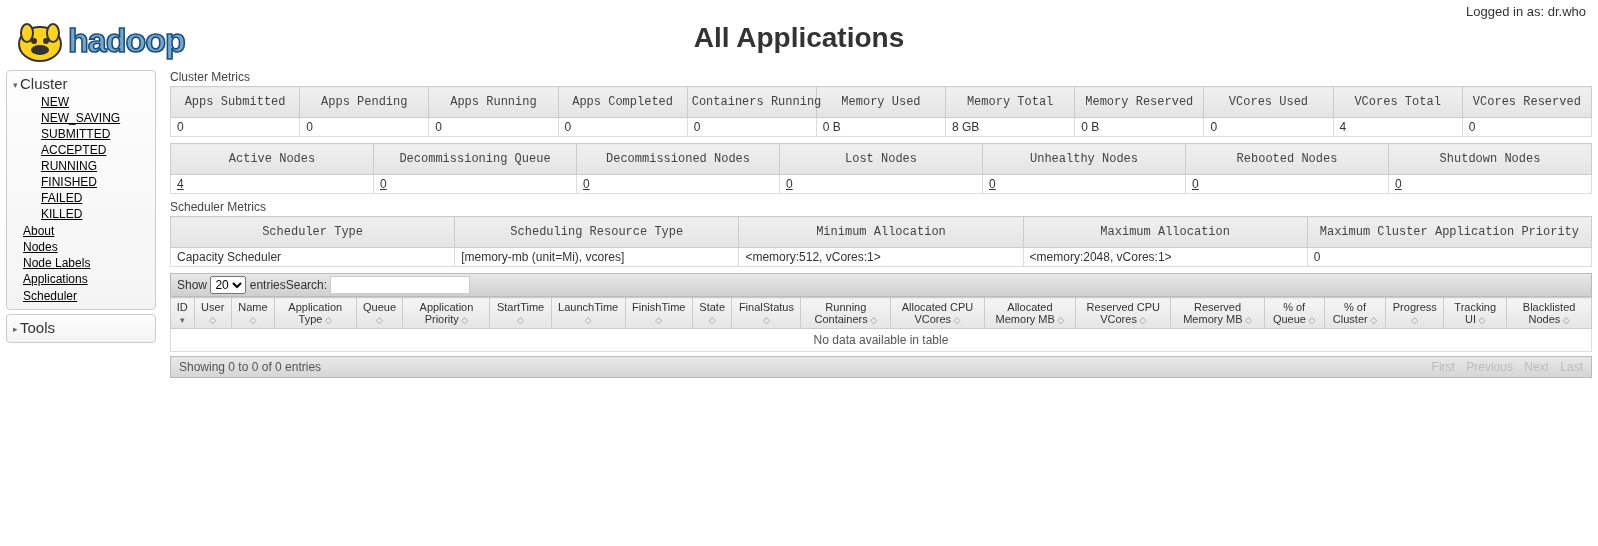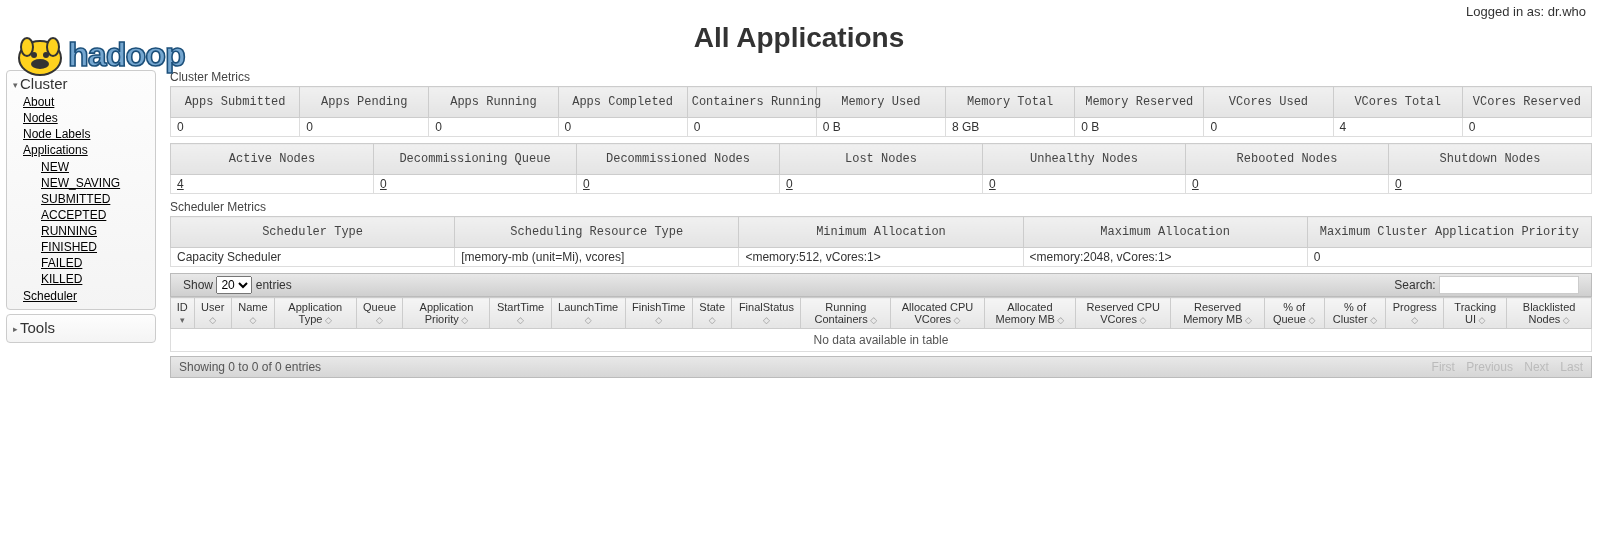--- a/index.html
+++ b/index.html
@@ -1,38 +1,38 @@
 <!DOCTYPE html>
 <html><head>
 <meta charset="utf-8">
 <style>
   * { box-sizing: border-box; }
   html,body { margin:0; padding:0; font-family: Arial, Helvetica, sans-serif; font-size:13px; color:#333; background:#fff; }
   body { width:1598px; }
   .header { position:relative; height:70px; }
   .login { position:absolute; top:4px; right:12px; font-size:13px; }
-  .logo { position:absolute; top:22px; left:10px; }
+  .logo { position:absolute; top:8px; left:10px; }
   .title { text-align:center; font-size:28px; font-weight:bold; padding-top:22px; }
   .layout { display:flex; align-items:flex-start; padding:0 6px; }
   .sidebar { width:150px; flex:0 0 150px; }
   .sidebox { border:1px solid #ccc; border-radius:4px; background:linear-gradient(#fdfdfd,#f4f4f4); padding:4px 6px; margin-bottom:4px; }
   .sidebox-title { font-size:15px; font-weight:normal; color:#333; margin-bottom:2px; }
   .sidebox-title::before { content:"▸ "; font-size:9px; color:#666; vertical-align:middle; }
   .sidebox.open .sidebox-title::before { content:"▾ "; }
   .sidelist { margin:2px 0 2px 10px; padding:0; list-style:none; }
   .sidelist li { margin:1px 0; }
   .sidelist a { color:#000; text-decoration:underline; font-size:12px; }
   .sub { margin-left:28px; }
   .main { flex:1; padding-left:14px; }
   .section-title { font-size:12px; color:#444; margin:0 0 2px; }
   table.metrics { width:100%; border-collapse:collapse; table-layout:fixed; margin-bottom:6px; }
   table.metrics th { background:linear-gradient(#f0f0f0,#e4e4e4); border:1px solid #ccc; font-weight:normal; color:#444; font-size:12px; padding:8px 4px; white-space:nowrap;font-family:Liberation Mono, monospace; }
   table.metrics td { border:1px solid #ddd; font-size:12px; padding:2px 6px; color:#333; }
   table.metrics td.link { text-decoration:underline; }
-  .dtbar { display:flex; align-items:center; justify-content:space-between; background:linear-gradient(#e8e8e8,#cfcfcf); border:1px solid #bbb; padding:2px 12px; font-size:12px; }
+  .dtbar { display:flex; align-items:center; justify-content:flex-start; background:linear-gradient(#e8e8e8,#cfcfcf); border:1px solid #bbb; padding:2px 6px; font-size:12px; }
   .dtbar select { font-size:12px; }
   .dtbar input { font-size:12px; border:1px solid #ccc; width:140px; }
   table.apps { width:100%; border-collapse:collapse; }
   table.apps th { background:linear-gradient(#f5f5f5,#e5e5e5); border:1px solid #ccc; font-weight:normal; color:#333; font-size:11px; padding:3px 4px; vertical-align:middle; }
   .sort::after { content:" ◇"; font-size:9px; color:#999; }
   .sort-desc::after { content:" ▾"; font-size:9px; color:#666; }
   .nodata { text-align:center; font-size:12px; color:#555; padding:4px; border:1px solid #ddd; border-top:none; }
   .dtfoot { display:flex; align-items:center; justify-content:space-between; background:linear-gradient(#e8e8e8,#d6d6d6); border:1px solid #bbb; padding:3px 8px; font-size:12px; color:#555; margin-top:4px; }
   .pager span { margin-left:8px; color:#bbb; }
 </style>
@@ -54,35 +54,35 @@
       <text x="58" y="44" font-family="Arial Black, Arial" font-size="34" font-weight="900" fill="#76a7d0" stroke="#1b4f7a" stroke-width="1.6" letter-spacing="-1">hadoop</text>
     </svg>
   </div>
   <div class="title">All Applications</div>
 </div>
 
 <div class="layout">
   <div class="sidebar">
     <div class="sidebox open">
       <div class="sidebox-title">Cluster</div>
-      <ul class="sidelist">
-        <li><a href="#">About</a></li>
-        <li><a href="#">Nodes</a></li>
-        <li><a href="#">Node Labels</a></li>
-        <li><a href="#">Applications</a></li>
-      </ul>
       <ul class="sidelist sub">
         <li><a href="#">NEW</a></li>
         <li><a href="#">NEW_SAVING</a></li>
         <li><a href="#">SUBMITTED</a></li>
         <li><a href="#">ACCEPTED</a></li>
         <li><a href="#">RUNNING</a></li>
         <li><a href="#">FINISHED</a></li>
         <li><a href="#">FAILED</a></li>
         <li><a href="#">KILLED</a></li>
+      </ul>
+      <ul class="sidelist">
+        <li><a href="#">About</a></li>
+        <li><a href="#">Nodes</a></li>
+        <li><a href="#">Node Labels</a></li>
+        <li><a href="#">Applications</a></li>
       </ul>
       <ul class="sidelist">
         <li><a href="#">Scheduler</a></li>
       </ul>
     </div>
     <div class="sidebox">
       <div class="sidebox-title">Tools</div>
     </div>
   </div>
 

